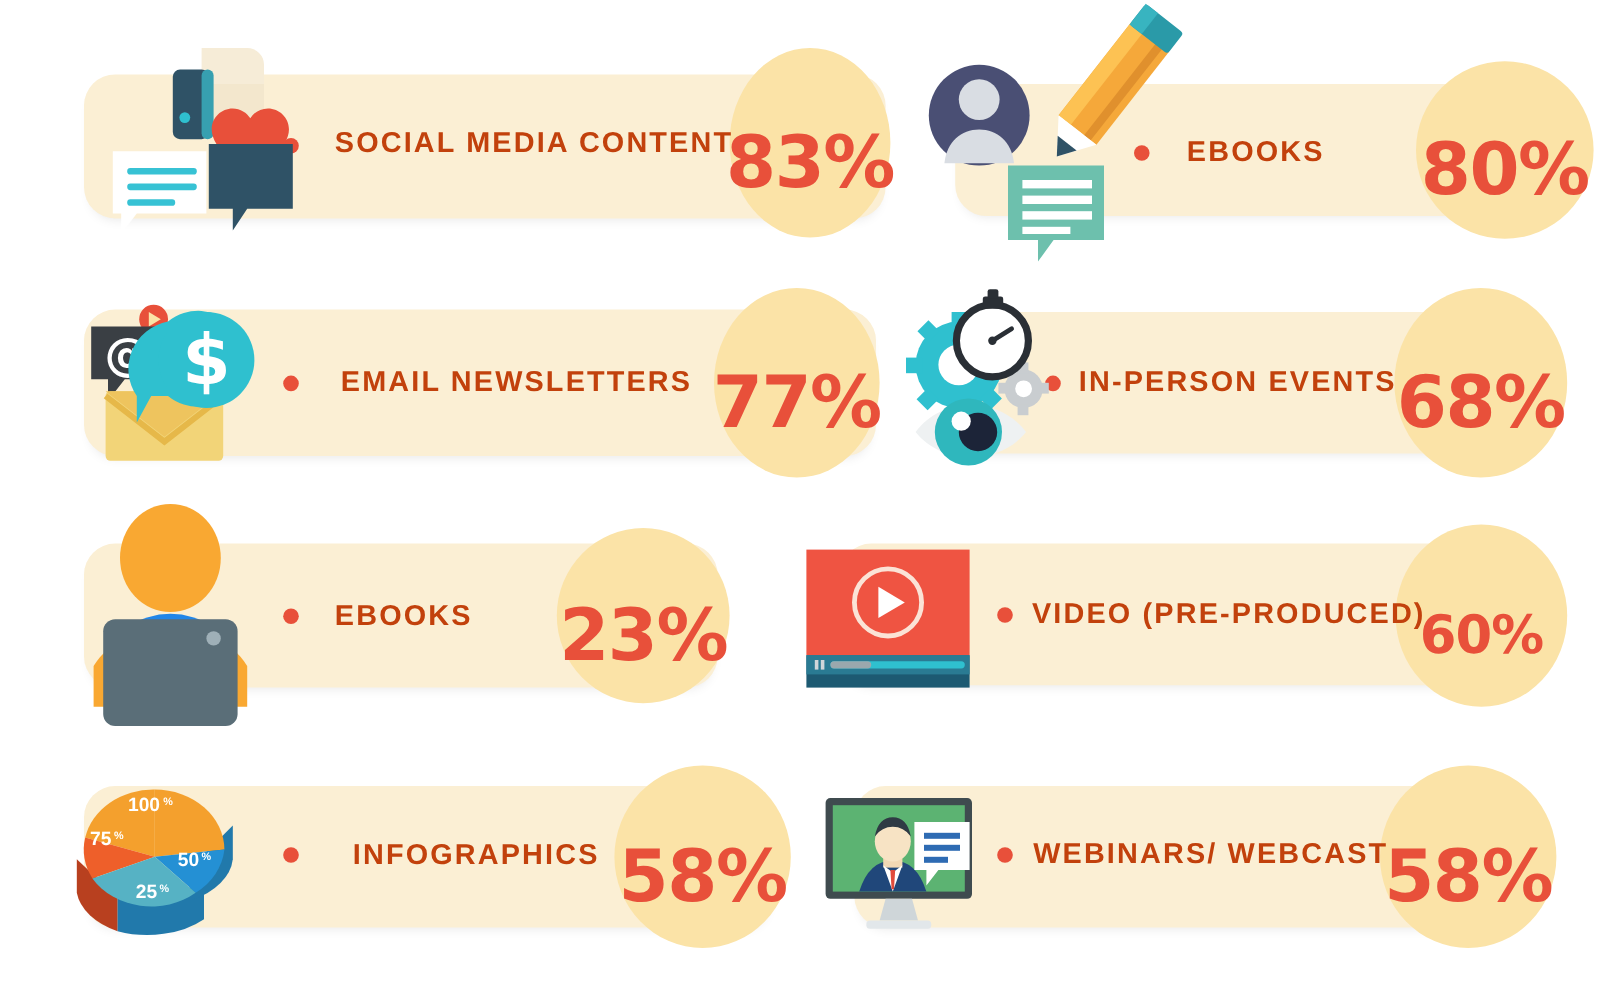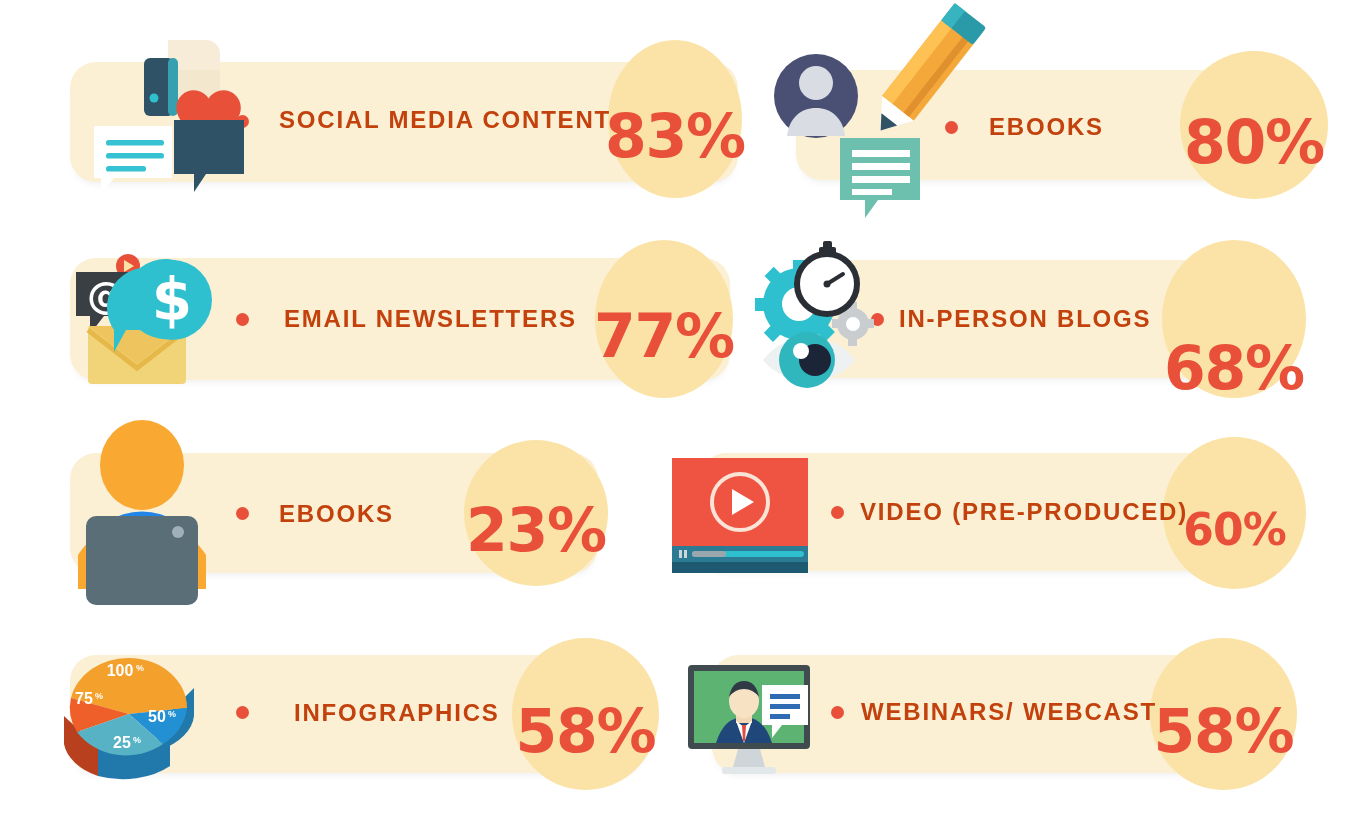--- a/index.html
+++ b/index.html
@@ -192,23 +192,23 @@
 
         <circle cx="72" cy="36" r="30" fill="#ffffff" stroke="#2a2f35" stroke-width="6"></circle>
         <rect x="64" y="-1" width="17" height="10" rx="2" fill="#2a2f35"></rect>
         <rect x="68" y="-7" width="9" height="8" rx="2" fill="#2a2f35"></rect>
         <path d="M72 36 l16 -10" stroke="#2a2f35" stroke-width="4" stroke-linecap="round"></path>
         <circle cx="72" cy="36" r="3.5" fill="#2a2f35"></circle>
       </svg>
     </div>
 
     <span class="bullet" style="left:871px;top:313px;"></span>
-    <span class="label" style="left:899px;top:305px;font-size:24px;">IN-PERSON BLOGS</span>
-
-    <div class="pct-circle" style="left:1162px;top:240px;width:144px;height:158px;align-items:flex-end;">
+    <span class="label" style="left:899px;top:305px;font-size:24px;">IN-PERSON EVENTS</span>
+
+    <div class="pct-circle" style="left:1162px;top:240px;width:144px;height:158px;">
       <span class="pct-text" style="font-size:60px;">68%</span>
     </div>
   </div>
 
   <div class="row">
     <div class="bar" style="left:70px;top:453px;width:528px;height:120px;"></div>
 
     <div class="icon-wrap" style="left:62px;top:420px;">
       <svg width="160" height="185" viewBox="0 0 160 185">
         <ellipse cx="80" cy="45" rx="42" ry="45" fill="#f9a832"></ellipse>

